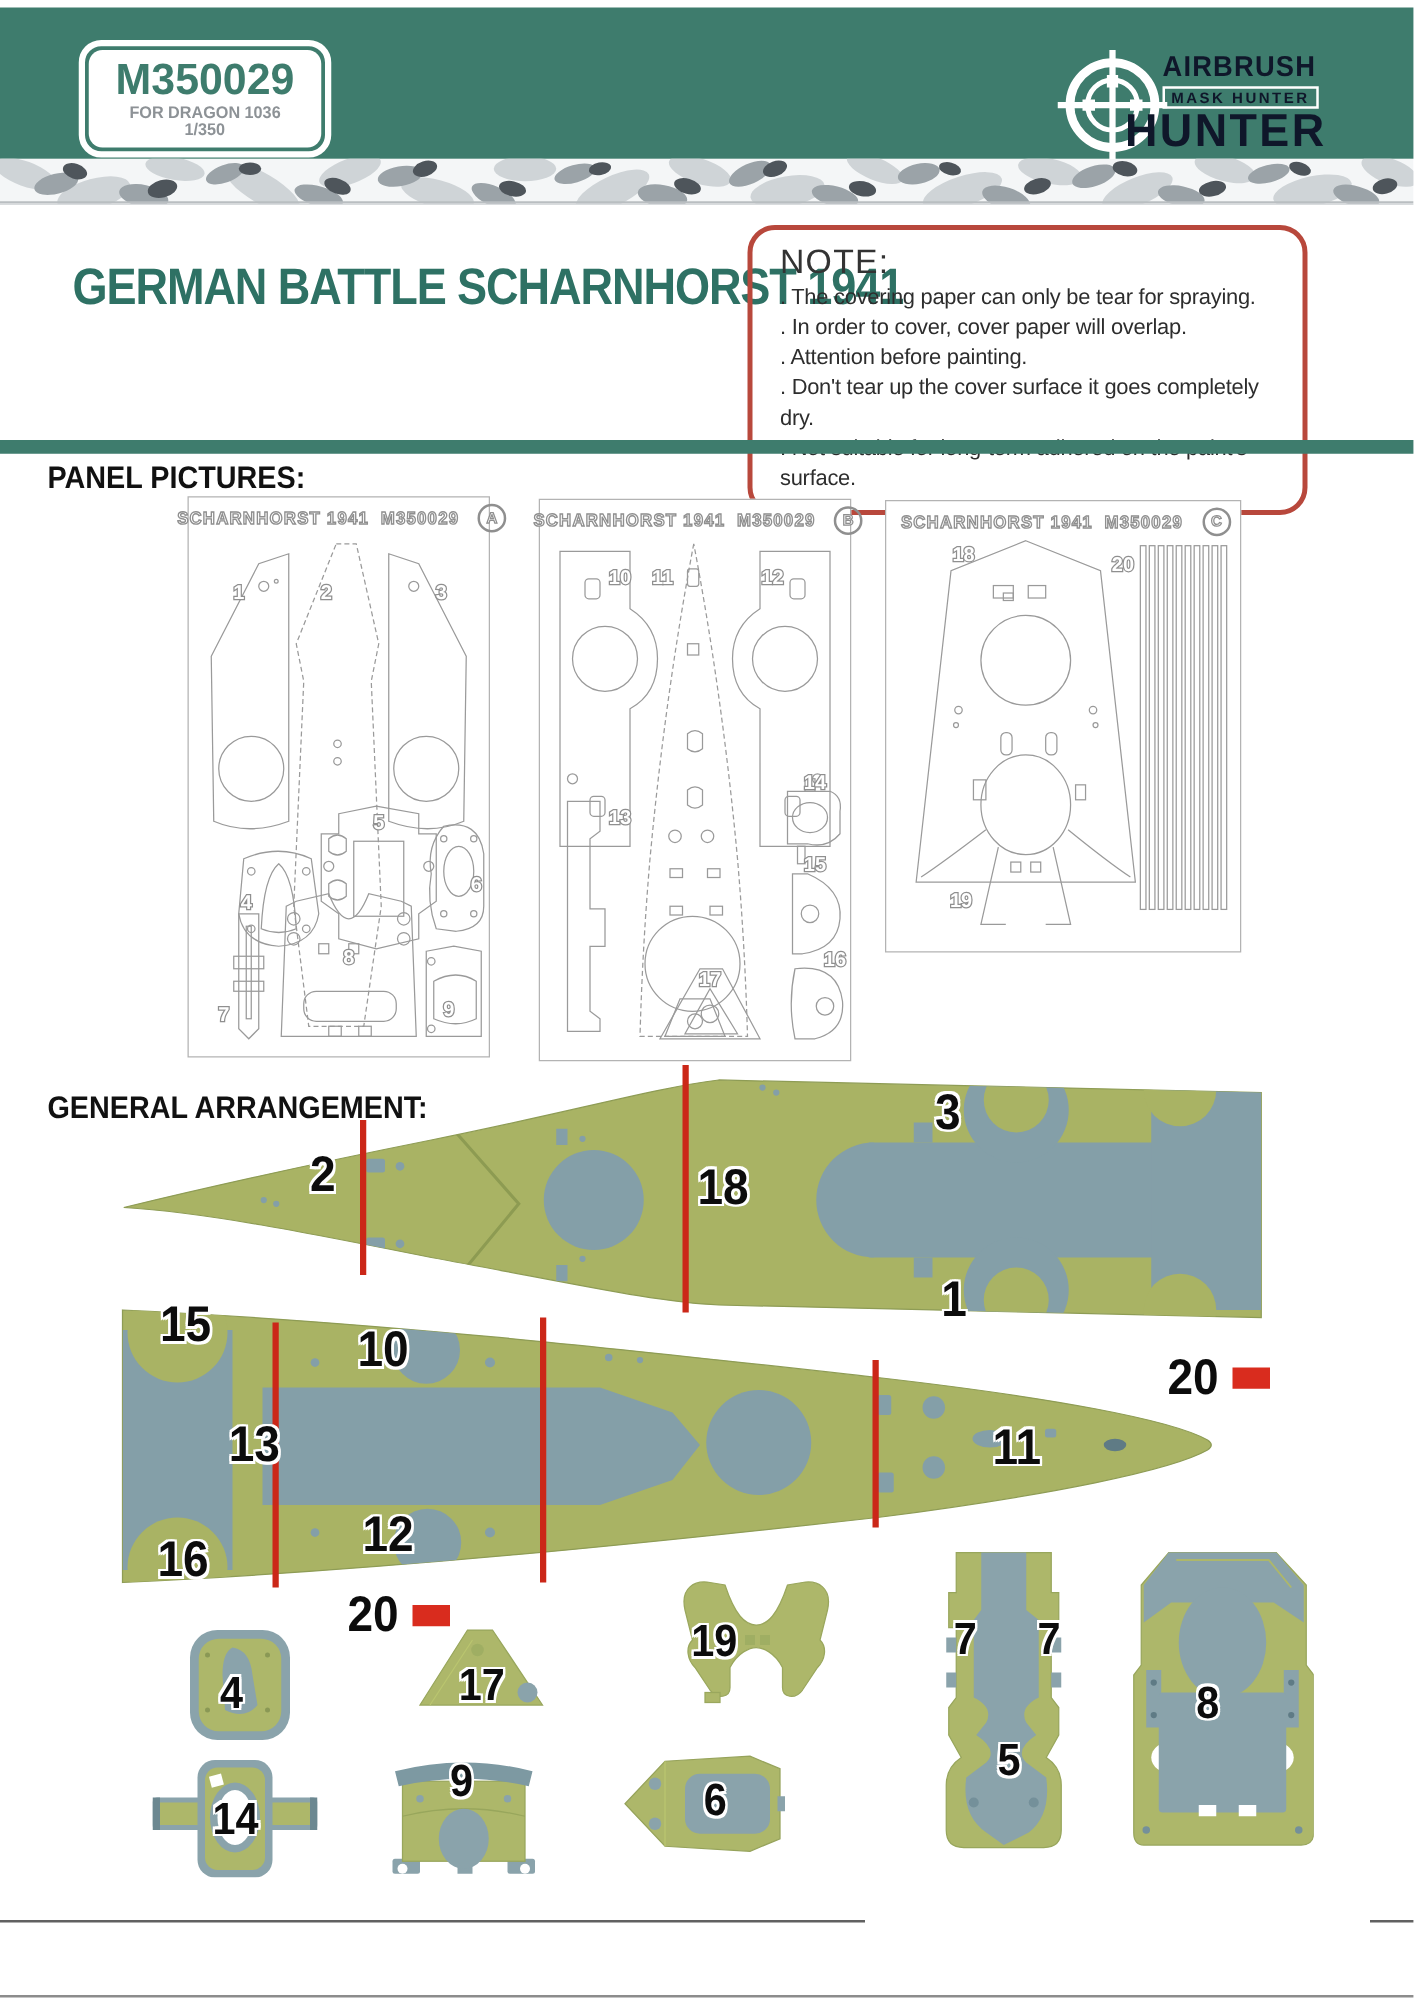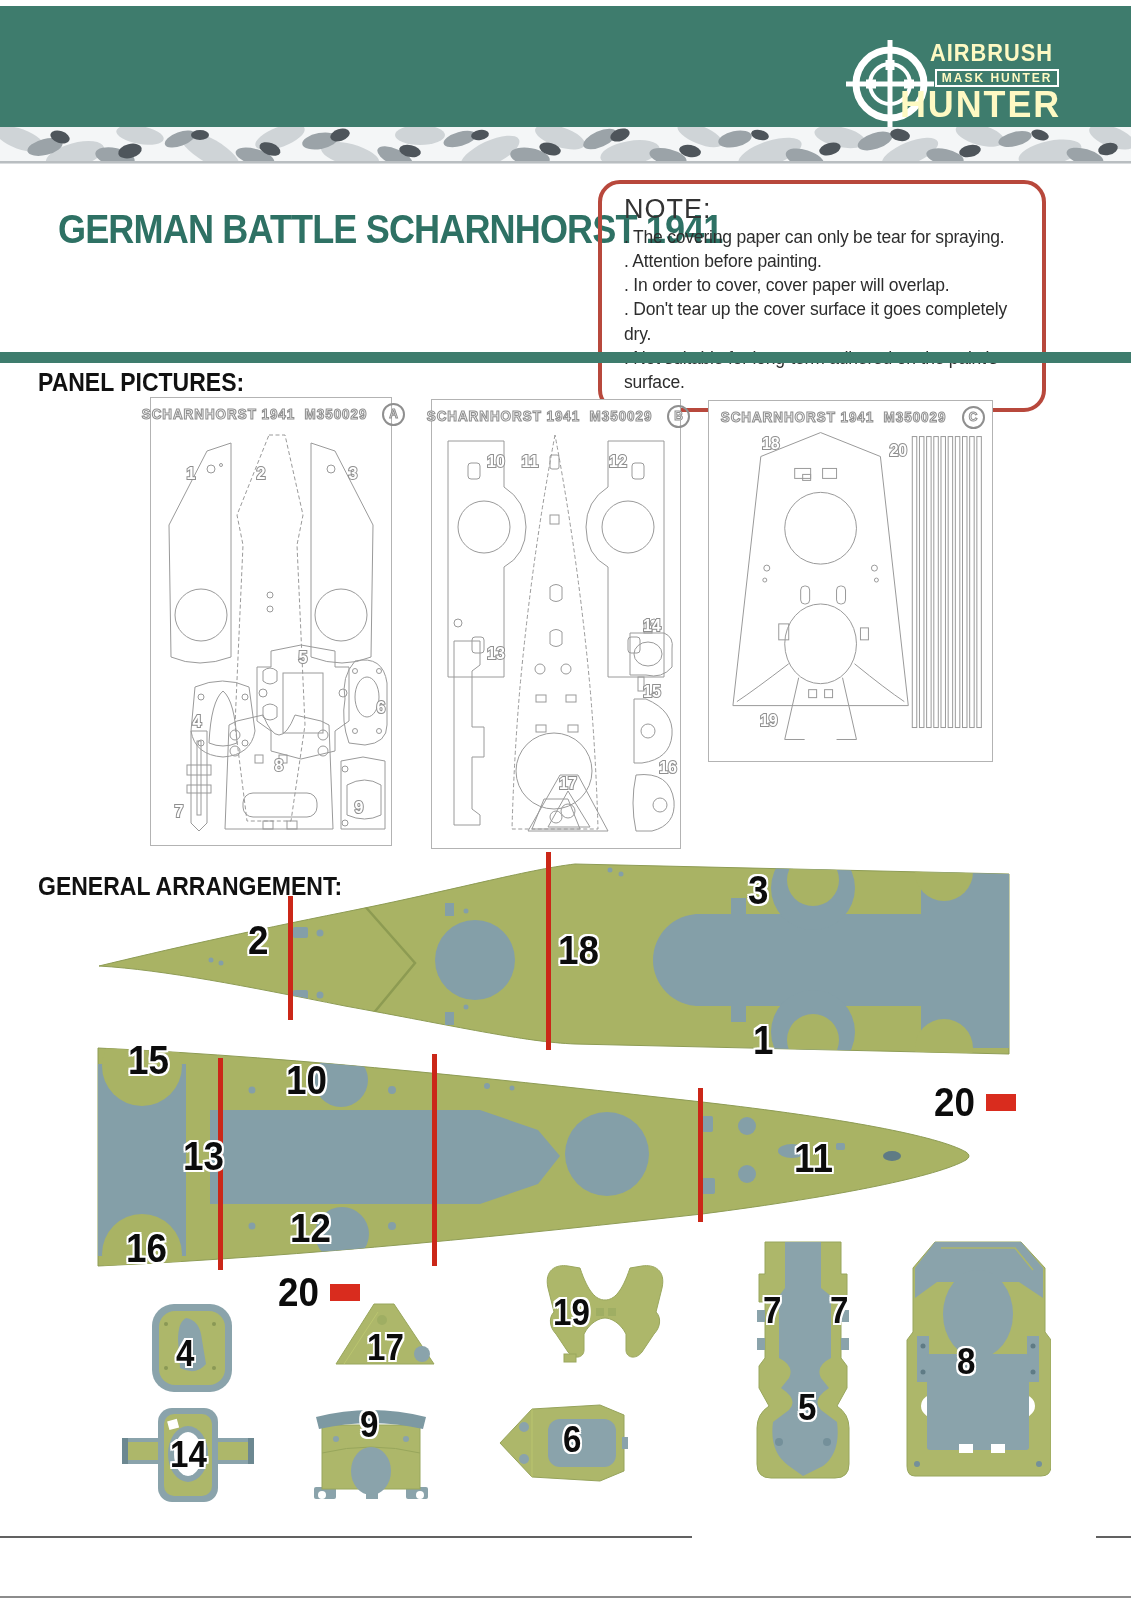--- a/index.html
+++ b/index.html
@@ -7,21 +7,21 @@
         font-family:"Liberation Sans",sans-serif;}
   .abs{position:absolute;}
 
   
   .topbar{left:0;top:6px;width:1131px;height:121px;background:#3E7C6D;}
   .badge{left:63px;top:26px;width:202px;height:94px;border:5px solid #fff;border-radius:18px;padding:3px;box-sizing:border-box;}
   .badge-inner{width:100%;height:100%;background:#fff;border-radius:11px;display:flex;flex-direction:column;
                align-items:center;justify-content:center;line-height:1.05;}
   .badge-code{color:#3E7C6D;font-weight:900;font-size:35px;letter-spacing:0;transform:scaleX(.98);}
   .badge-sub{color:#8d9296;font-weight:800;font-size:13.5px;transform:scaleX(.96);}
-  .logo{left:846px;top:34px;width:246px;height:90px;color:#fef9c3;text-align:right;}
+  .logo{left:846px;top:34px;width:246px;height:90px;color:#0f172a;}
   .logo-right{position:absolute;left:84px;top:0;}
   .brand-top{font-weight:900;font-size:23px;letter-spacing:1px;transform:scaleX(.95);transform-origin:left;}
   .brand-box{display:inline-block;border:2px solid #fff;padding:0 5px;margin-top:2px;font-weight:900;font-size:12px;letter-spacing:2px;}
   .brand-name{font-weight:900;font-size:37px;letter-spacing:2px;margin-left:-42px;margin-top:-2px;transform:scaleX(.97);transform-origin:left;}
 
   .camo{left:0;top:127px;width:1131px;height:36px;}
   .camo-underline{left:0;top:163px;width:1131px;height:1px;background:#d9dcde;}
 
   
   .title-en{left:58px;top:206px;font-size:41px;font-weight:900;color:#2E7164;white-space:nowrap;
@@ -53,20 +53,27 @@
   .sw20 .blk{width:30px;height:17px;background:#D92C1E;}
 
   .fline{background:#616161;}
 </style>
 </head>
 <body>
 
 <div id="page">
 
   <div class="abs topbar">
+    <div class="abs badge">
+      <div class="badge-inner">
+        <div class="badge-code">M350029</div>
+        <div class="badge-sub">FOR DRAGON 1036</div>
+        <div class="badge-sub">1/350</div>
+      </div>
+    </div>
     <div class="abs logo">
       <svg class="abs" style="left:0;top:0" width="88" height="88" viewBox="0 0 88 88">
         <g stroke="#fff" fill="none">
           <circle cx="44" cy="44" r="34" stroke-width="7"></circle>
           <circle cx="44" cy="44" r="20" stroke-width="4"></circle>
           <line x1="44" y1="0" x2="44" y2="88" stroke-width="5"></line>
           <line x1="0" y1="44" x2="88" y2="44" stroke-width="5"></line>
           <line x1="20" y1="44" x2="30" y2="44" stroke-width="9"></line>
           <line x1="58" y1="44" x2="68" y2="44" stroke-width="9"></line>
           <line x1="44" y1="20" x2="44" y2="30" stroke-width="9"></line>
@@ -141,22 +148,22 @@
     </g>
     <rect x="0" y="34" width="1131" height="2" fill="#b9bec1"></rect>
   </svg>
   <div class="abs camo-underline"></div>
 
   <div class="abs title-en">GERMAN BATTLE SCHARNHORST 1941</div>
 
   <div class="abs notebox">
     <div class="note-head">NOTE:</div>
     <div class="note-line">. The covering paper can only be tear for spraying.</div>
+    <div class="note-line">. In order to cover, cover paper will overlap.</div>
     <div class="note-line">. Attention before painting.</div>
-    <div class="note-line">. In order to cover, cover paper will overlap.</div>
     <div class="note-line">. Don't tear up the cover surface it goes completely dry.</div>
     <div class="note-line">. Not suitable for long-term adhered on the paint's surface.</div>
   </div>
 
   <div class="abs divider"></div>
   <div class="abs sec-head" style="left:38px;top:368px">PANEL PICTURES:</div>
 
   <div class="abs panel" style="left:150px;top:397px;width:242px;height:449px">
     <div class="panel-head">
       <span class="outline-head">SCHARNHORST 1941  M350029</span>

